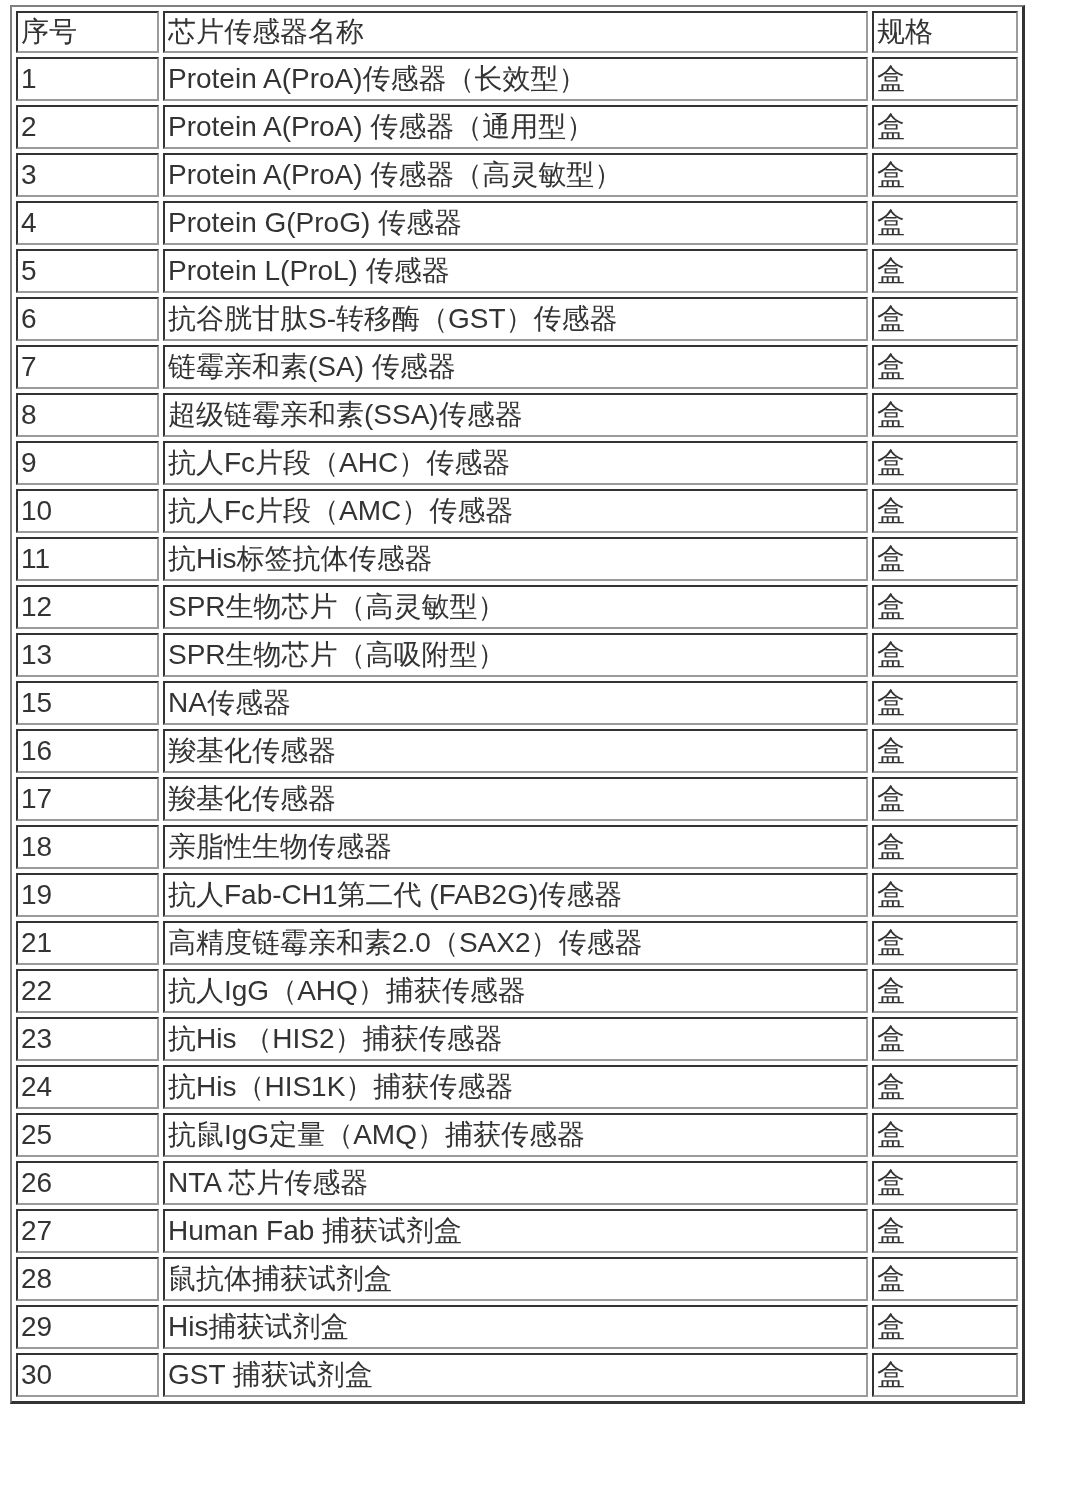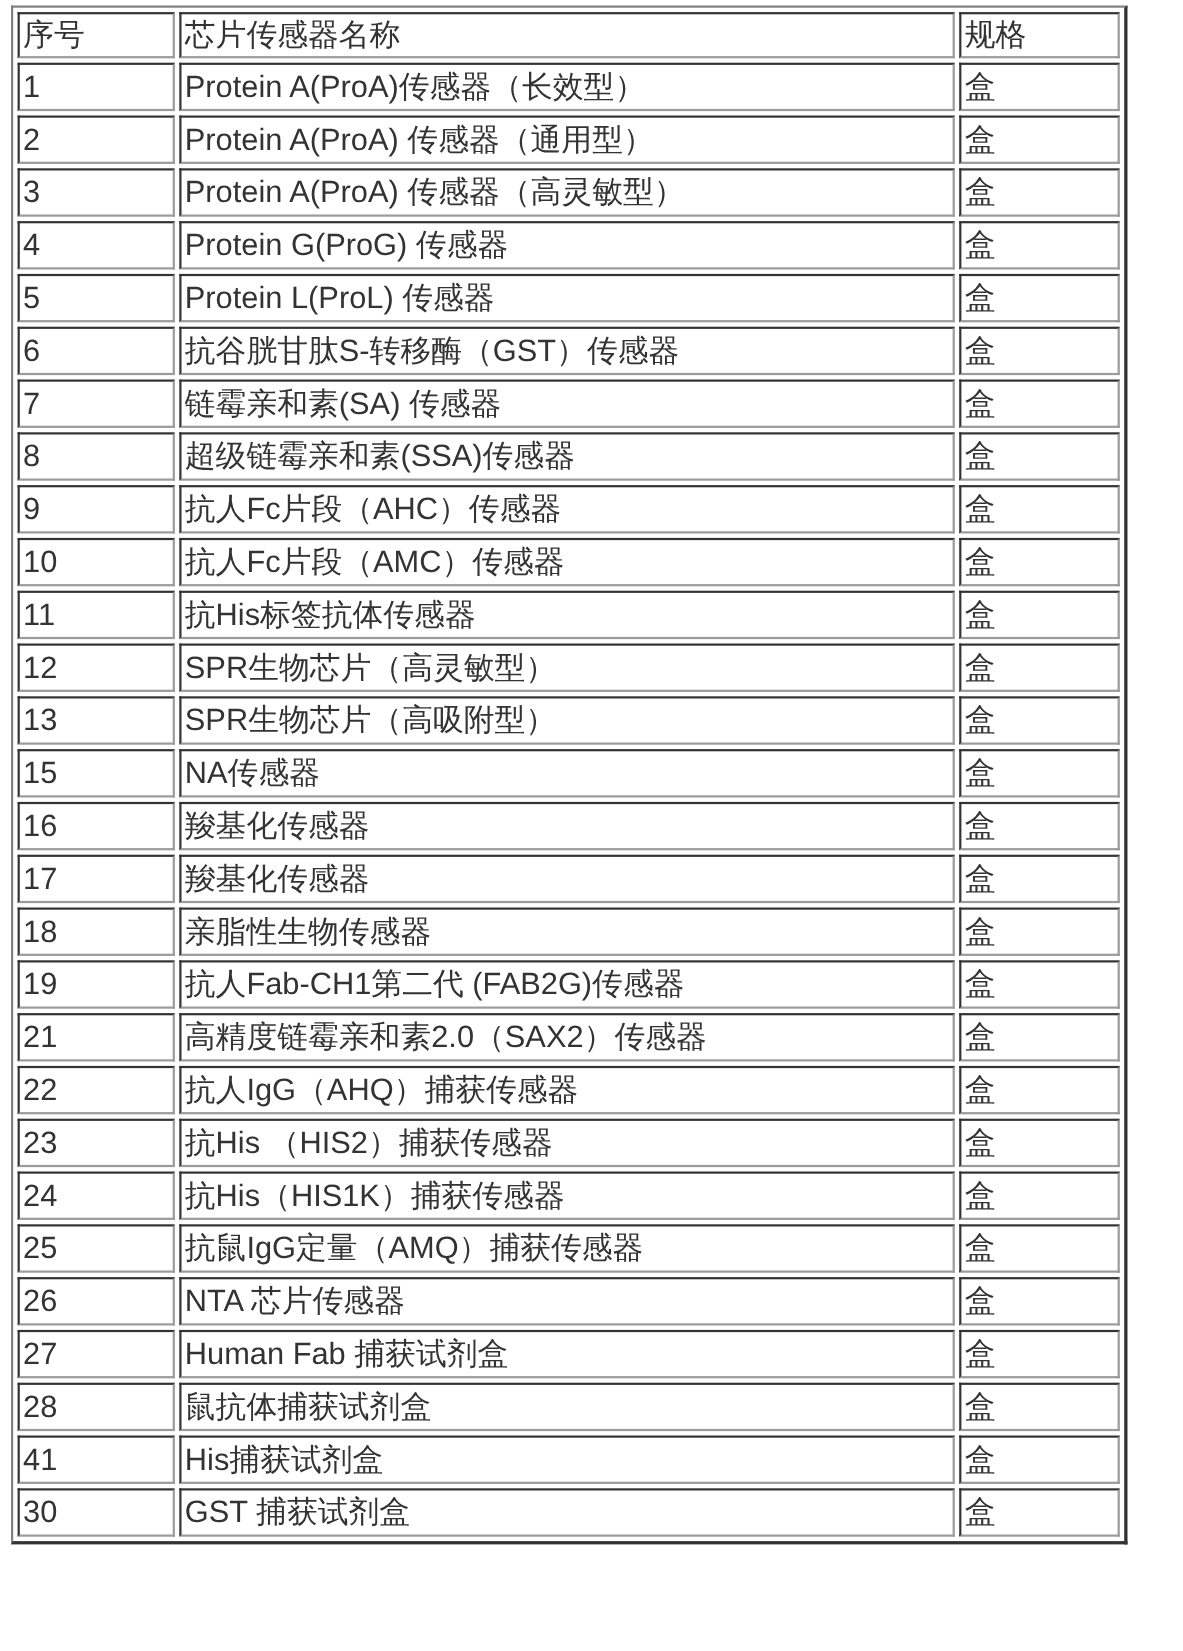--- a/index.html
+++ b/index.html
@@ -185,21 +185,21 @@
           <td>27</td>
           <td>Human Fab 捕获试剂盒</td>
           <td>盒</td>
         </tr>
         <tr>
           <td>28</td>
           <td>鼠抗体捕获试剂盒</td>
           <td>盒</td>
         </tr>
         <tr>
-          <td>41</td>
+          <td>29</td>
           <td>His捕获试剂盒</td>
           <td>盒</td>
         </tr>
         <tr>
           <td>30</td>
           <td>GST 捕获试剂盒</td>
           <td>盒</td>
         </tr>
       </tbody>
   </table>

